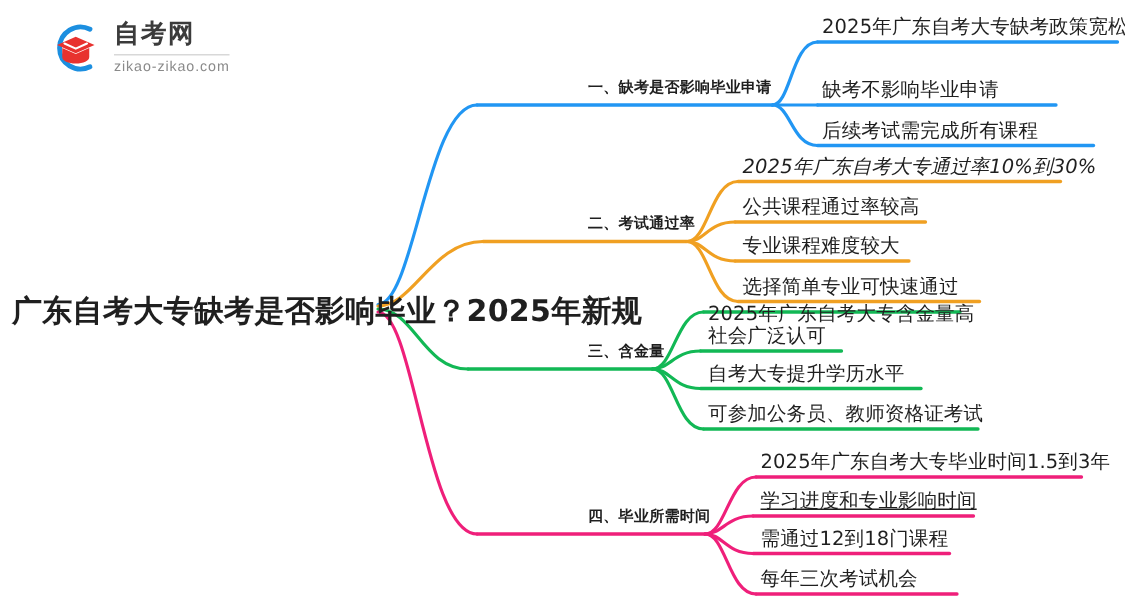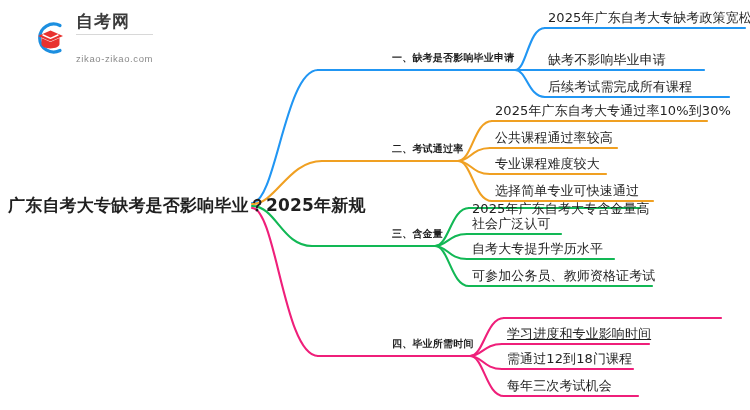--- a/index.html
+++ b/index.html
@@ -13,28 +13,28 @@
   #mindmap{position:absolute;left:0;top:0;width:750px;height:366px;}
   svg.links{position:absolute;left:0;top:0;width:750px;height:410px;pointer-events:none;}
 
   
   .logo-wrap{position:absolute;left:30px;top:12px;display:flex;align-items:center;}
   .logo-mark{position:relative;width:40px;height:40px;flex:none;}
   .logo-text{margin-left:6px;display:flex;flex-direction:column;justify-content:center;}
   .logo-title{font-size:17px;font-weight:bold;color:#3b3b3b;letter-spacing:1px;line-height:1.1;
     font-family:"DejaVu Sans","Liberation Sans",sans-serif;}
   .logo-sub{font-size:9.5px;color:#8a8a8a;letter-spacing:.6px;margin-top:3px;
-    border-top:1px solid #d8d8d8;padding-top:18px;
+    border-top:1px solid #d8d8d8;padding-top:2px;
     font-family:"Liberation Sans",sans-serif;}
 
   
   .node{position:absolute;white-space:nowrap;
     font-family:"DejaVu Sans","Liberation Sans",sans-serif;
     color:#1f1f1f;}
-  .node-root{font-size:17px;font-weight:bold;letter-spacing:.2px;}
+  .node-root{font-size:20px;font-weight:bold;letter-spacing:.2px;}
   .node-branch{font-size:10px;font-weight:bold;letter-spacing:.2px;margin-left:44px;}
   .node-leaf{font-size:13px;font-weight:normal;letter-spacing:.1px;}
 </style>
 </head>
 <body>
 
 <div id="mindmap">
 
   <div class="logo-wrap">
     <div class="logo-mark">
@@ -99,29 +99,30 @@
   </svg>
 
   <div class="node node-root" style="left:8px;top:194px;">广东自考大专缺考是否影响毕业？2025年新规</div>
 
   <div class="node node-branch" style="left:348px;top:51px;">一、缺考是否影响毕业申请</div>
   <div class="node node-leaf" style="left:548px;top:9px;">2025年广东自考大专缺考政策宽松</div>
   <div class="node node-leaf" style="left:548px;top:51px;">缺考不影响毕业申请</div>
   <div class="node node-leaf" style="left:548px;top:78px;">后续考试需完成所有课程</div>
 
   <div class="node node-branch" style="left:348px;top:142px;">二、考试通过率</div>
-  <div class="node node-leaf" style="left:495px;top:102px;">2025年广东自考大专通过率10%到30%</div>
+  <div class="node node-leaf" style="left:495px;top:102px;font-style:italic;">2025年广东自考大专通过率10%到30%</div>
   <div class="node node-leaf" style="left:495px;top:129px;">公共课程通过率较高</div>
   <div class="node node-leaf" style="left:495px;top:182px;">选择简单专业可快速通过</div>
   <div class="node node-leaf" style="left:495px;top:155px;">专业课程难度较大</div>
 
   <div class="node node-branch" style="left:348px;top:227px;">三、含金量</div>
   <div class="node node-leaf" style="left:472px;top:189px;margin-top:11px;">2025年广东自考大专含金量高</div>
   <div class="node node-leaf" style="left:472px;top:215px;">社会广泛认可</div>
   <div class="node node-leaf" style="left:472px;top:240px;">自考大专提升学历水平</div>
   <div class="node node-leaf" style="left:472px;top:267px;">可参加公务员、教师资格证考试</div>
 
   <div class="node node-branch" style="left:348px;top:337px;">四、毕业所需时间</div>
+  <div class="node node-leaf" style="left:507px;top:299px;">2025年广东自考大专毕业时间1.5到3年</div>
   <div class="node node-leaf" style="left:507px;top:325px;text-decoration:underline;">学习进度和专业影响时间</div>
   <div class="node node-leaf" style="left:507px;top:350px;">需通过12到18门课程</div>
   <div class="node node-leaf" style="left:507px;top:377px;">每年三次考试机会</div>
 
 </div>
 
 </body></html>

